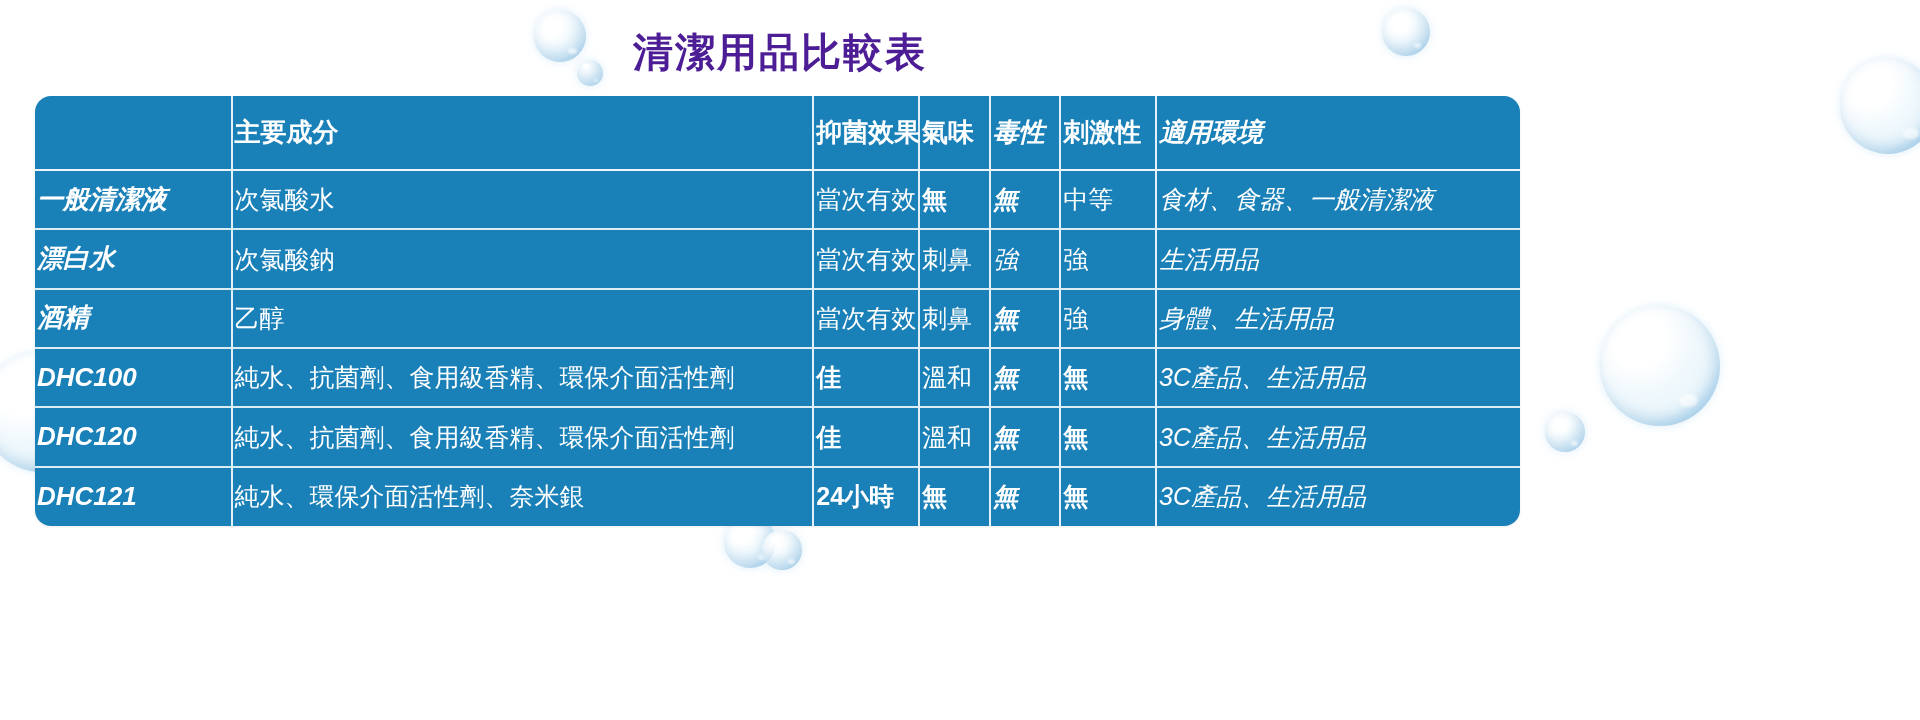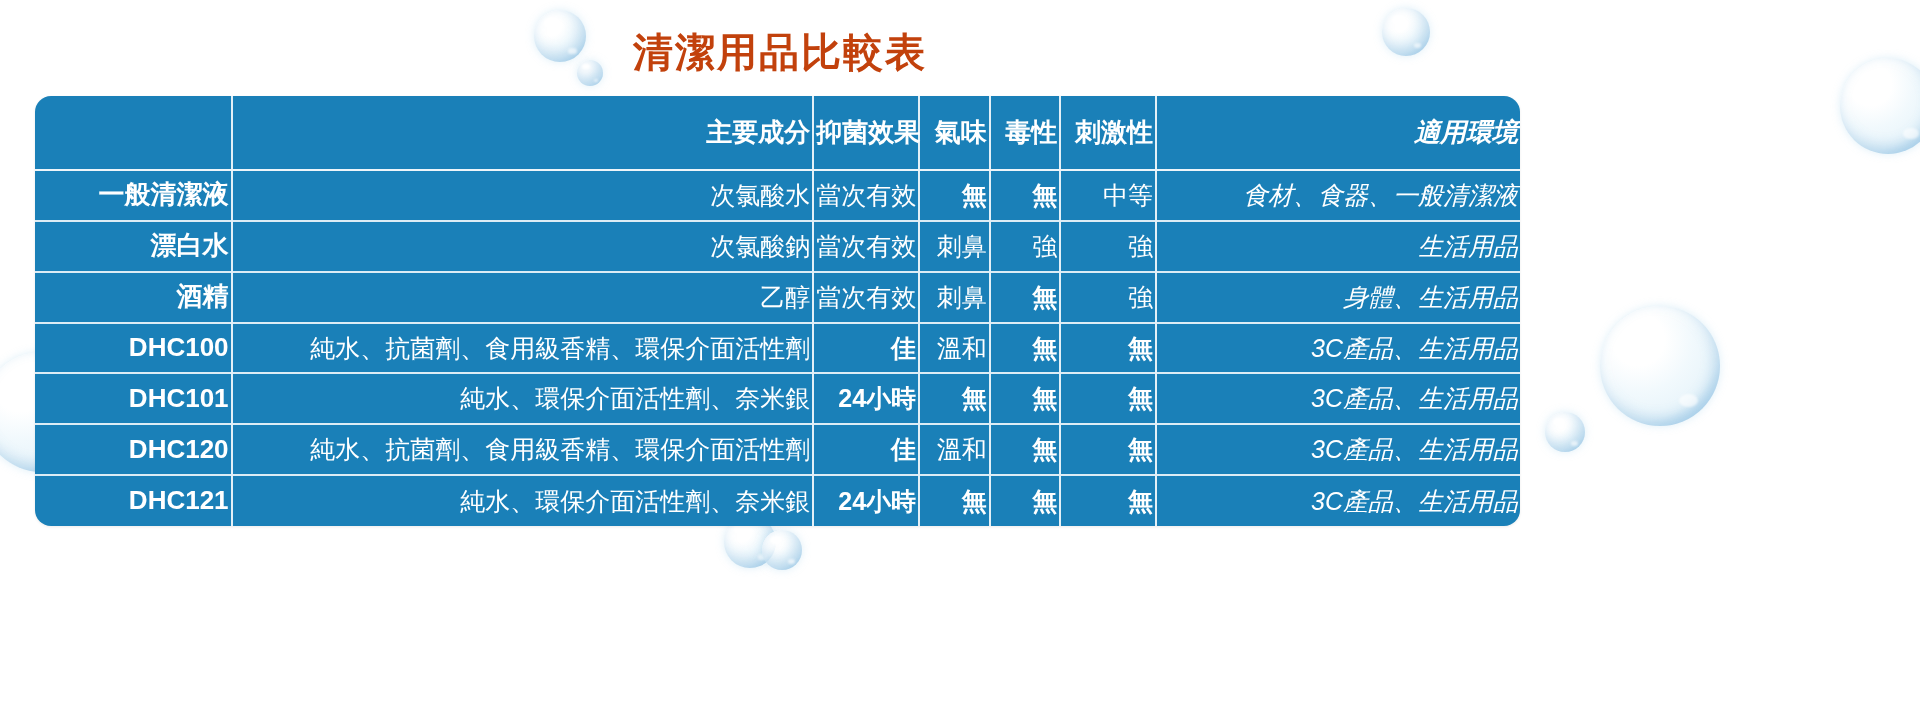--- a/index.html
+++ b/index.html
@@ -46,21 +46,21 @@
   }
 
   
   #title {
     position: absolute;
     left: 0; top: 26px;
     width: 1560px;
     text-align: center;
     font-size: 40px;
     font-weight: bold;
-    color: #c2410c;
+    color: #4c1d95;
     letter-spacing: 2px;
     line-height: 52px;
     z-index: 6;
   }
 
   
   #table-wrap {
     position: absolute;
     left: 35px; top: 96px;
     width: 1485px; height: 430px;
@@ -71,21 +71,21 @@
     box-shadow: 0 1px 3px rgba(0,0,0,0.08);
   }
   table {
     width: 100%;
     height: 100%;
     border-collapse: collapse;
     table-layout: fixed;
     color: #ffffff;
   }
   th, td {
-    text-align: right;
+    text-align: left;
     vertical-align: middle;
     color: #ffffff;
     font-size: 25px;
     line-height: 1.15;
     padding: 0 2px;
     white-space: nowrap;
   }
   thead th {
     font-weight: bold;
     font-size: 26px;
@@ -94,25 +94,25 @@
   }
   tbody tr { height: 50px; }
   tbody tr + tr td { border-top: 2px solid rgba(255,255,255,0.85); }
   tbody tr:last-child td { border-bottom: none; }
 
   
   .sep-l { border-left: 2px solid rgba(255,255,255,0.88); }
   thead .sep-l { border-left: 2px solid rgba(255,255,255,0.88); }
 
   
-  .c-name { width: 195px; }
+  .c-name { width: 195px; font-style: italic; }
   .c-ingredient { width: 577px; }
   .c-anti { width: 105px; }
   .c-smell { width: 70px; }
-  .c-tox { width: 70px; }
+  .c-tox { width: 70px; font-style: italic; }
   .c-irritant { width: 95px; margin-left: 17px; }
   .c-env { width: 361px; font-style: italic; }
 
   .rowname { font-weight: bold; font-size: 26px; }
   .bold { font-weight: bold; }
   .thin { font-weight: normal; margin-left: 29px; }
 
   
   thead th.c-name, tbody td.c-name { border-left: none; }
   thead th.c-env, tbody td.c-env { border-right: none; }
@@ -181,29 +181,20 @@
           <tr>
             <td class="c-name rowname">DHC100</td>
             <td class="c-ingredient thin sep-l">純水、抗菌劑、食用級香精、環保介面活性劑</td>
             <td class="c-anti sep-l bold">佳</td>
             <td class="c-smell sep-l">溫和</td>
             <td class="c-tox sep-l bold">無</td>
             <td class="c-irritant sep-l bold">無</td>
             <td class="c-env thin sep-l">3C產品、生活用品</td>
           </tr>
           <tr>
-            <td class="c-name rowname">DHC101</td>
-            <td class="c-ingredient thin sep-l">純水、環保介面活性劑、奈米銀</td>
-            <td class="c-anti sep-l bold">24小時</td>
-            <td class="c-smell sep-l bold">無</td>
-            <td class="c-tox sep-l bold">無</td>
-            <td class="c-irritant sep-l bold">無</td>
-            <td class="c-env thin sep-l">3C產品、生活用品</td>
-          </tr>
-          <tr>
             <td class="c-name rowname">DHC120</td>
             <td class="c-ingredient thin sep-l">純水、抗菌劑、食用級香精、環保介面活性劑</td>
             <td class="c-anti sep-l bold">佳</td>
             <td class="c-smell sep-l">溫和</td>
             <td class="c-tox sep-l bold">無</td>
             <td class="c-irritant sep-l bold">無</td>
             <td class="c-env thin sep-l">3C產品、生活用品</td>
           </tr>
           <tr>
             <td class="c-name rowname">DHC121</td>

